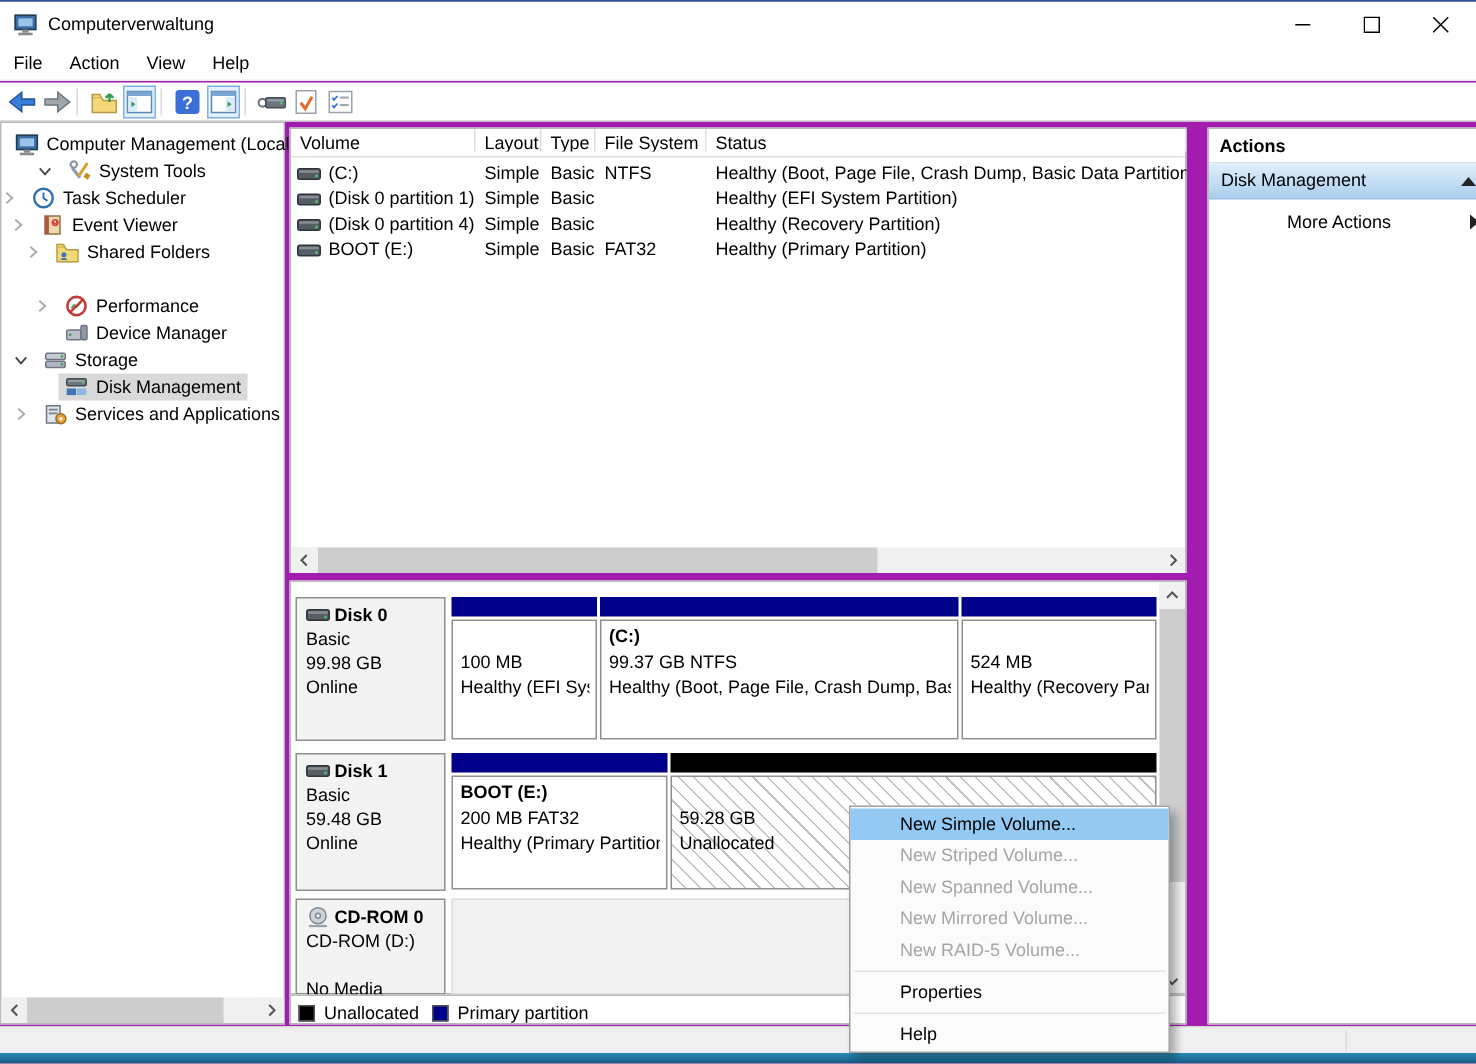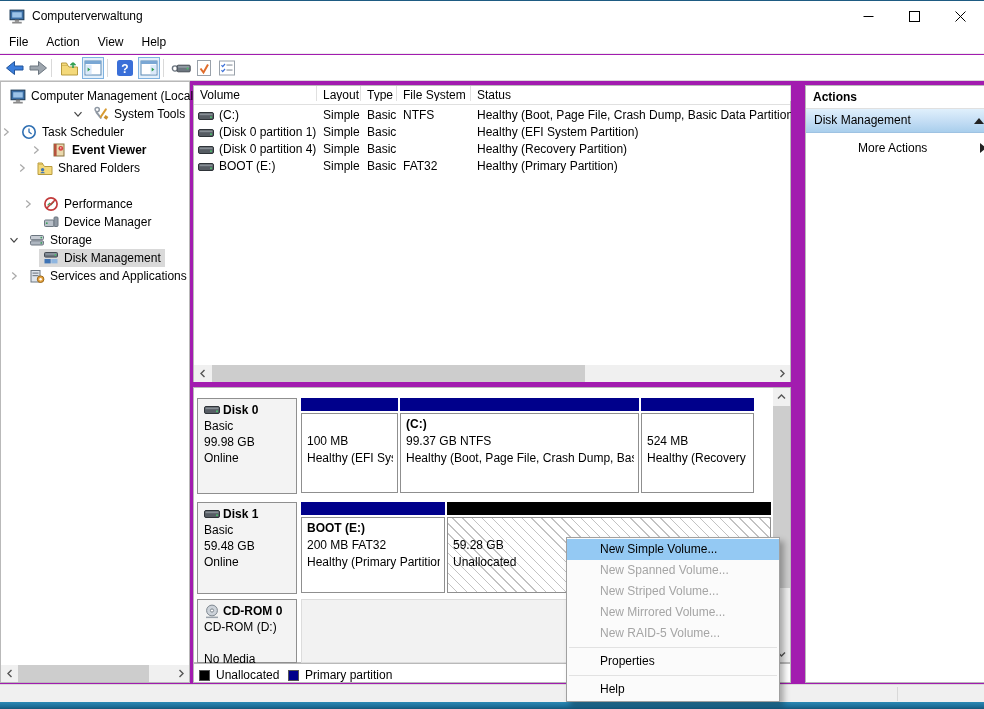--- a/index.html
+++ b/index.html
@@ -209,21 +209,21 @@
             <svg width="17" height="17" viewBox="0 0 16 16">
               <rect x="1" y="2" width="13" height="9" fill="#3b6ea5" stroke="#1d3b57"></rect>
               <rect x="3" y="4" width="9" height="5" fill="#9cc3e8"></rect>
               <rect x="5.5" y="11" width="4" height="2" fill="#8a8a8a"></rect>
               <rect x="3" y="13" width="9" height="1.6" fill="#8a8a8a"></rect>
             </svg>
           </span>
           <span class="tree-label">Computer Management (Local)</span>
         </span>
       </div>
-      <div class="tree-row" style="top: 23px; padding-left: 24px; margin-left: 48px;">
+      <div class="tree-row" style="top: 23px; padding-left: 24px;">
         <span class="tree-chev">
           <svg width="10" height="10" viewBox="0 0 10 10">
             <path d="M1.5 3.2l3.5 4 3.5-4" stroke="#444" stroke-width="1.2" fill="none"></path>
           </svg>
         </span>
         <span style="width: 6px; flex: 0 0 auto;"></span>
         <span class="tree-selwrap">
           <span class="tree-iconbox">
             <svg width="16" height="16" viewBox="0 0 16 16">
               <circle cx="4.2" cy="3.6" r="2.1" fill="none" stroke="#8f98a3" stroke-width="1.5"></circle>
@@ -245,21 +245,21 @@
         <span class="tree-selwrap">
           <span class="tree-iconbox">
             <svg width="16" height="16" viewBox="0 0 16 16">
               <circle cx="8" cy="8" r="6.2" fill="#fff" stroke="#2f6fb2" stroke-width="1.6"></circle>
               <path d="M8 4.4V8l2.6 1.9" stroke="#2f6fb2" stroke-width="1.3" fill="none"></path>
             </svg>
           </span>
           <span class="tree-label">Task Scheduler</span>
         </span>
       </div>
-      <div class="tree-row" style="top: 59px; padding-left: 30px; font-weight: bold;">
+      <div class="tree-row" style="top: 59px; padding-left: 6px;">
         <span class="tree-chev">
           <svg width="10" height="10" viewBox="0 0 10 10">
             <path d="M3.2 1.5l4 3.5-4 3.5" stroke="#a8a8a8" stroke-width="1.2" fill="none"></path>
           </svg>
         </span>
         <span style="width: 6px; flex: 0 0 auto;"></span>
         <span class="tree-selwrap">
           <span class="tree-iconbox">
             <svg width="16" height="16" viewBox="0 0 16 16">
               <rect x="3" y="2" width="10" height="12" fill="#ead9ae" stroke="#8a7340"></rect>
@@ -501,21 +501,21 @@
           </div>
         </div>
         <div class="seg" style="left: 203px; width: 239px;">
           <div class="seg-stripe" style="background: rgb(0, 0, 139);"></div>
           <div class="seg-body">
             <div class="seg-line seg-title">(C:)</div>
             <div class="seg-line">99.37 GB NTFS</div>
             <div class="seg-line">Healthy (Boot, Page File, Crash Dump, Basic Data Partition)</div>
           </div>
         </div>
-        <div class="seg" style="left: 444px; width: 113px;">
+        <div class="seg" style="left: 444px; width: 130px;">
           <div class="seg-stripe" style="background: rgb(0, 0, 139);"></div>
           <div class="seg-body">
             <div class="seg-line seg-title">&nbsp;</div>
             <div class="seg-line">524 MB</div>
             <div class="seg-line">Healthy (Recovery Partition)</div>
           </div>
         </div>
       </div>
       <div class="disk-row" style="top: 114px; height: 92px;">
         <div class="disk-hdr">
@@ -606,22 +606,22 @@
     </div>
   </div>
 
   <div class="statusbar">
     <div class="status-sep" style="left:897px;"></div>
   </div>
   <div class="accent-strip"></div>
 
   <div class="context-menu" id="contextMenu">
       <div class="cm-item highlighted">New Simple Volume...</div>
+      <div class="cm-item disabled">New Striped Volume...</div>
       <div class="cm-item disabled">New Spanned Volume...</div>
-      <div class="cm-item disabled">New Striped Volume...</div>
       <div class="cm-item disabled">New Mirrored Volume...</div>
       <div class="cm-item disabled">New RAID-5 Volume...</div>
       <div class="cm-sep"></div>
       <div class="cm-item ">Properties</div>
       <div class="cm-sep"></div>
       <div class="cm-item ">Help</div>
     </div>
 
 </div>
 

